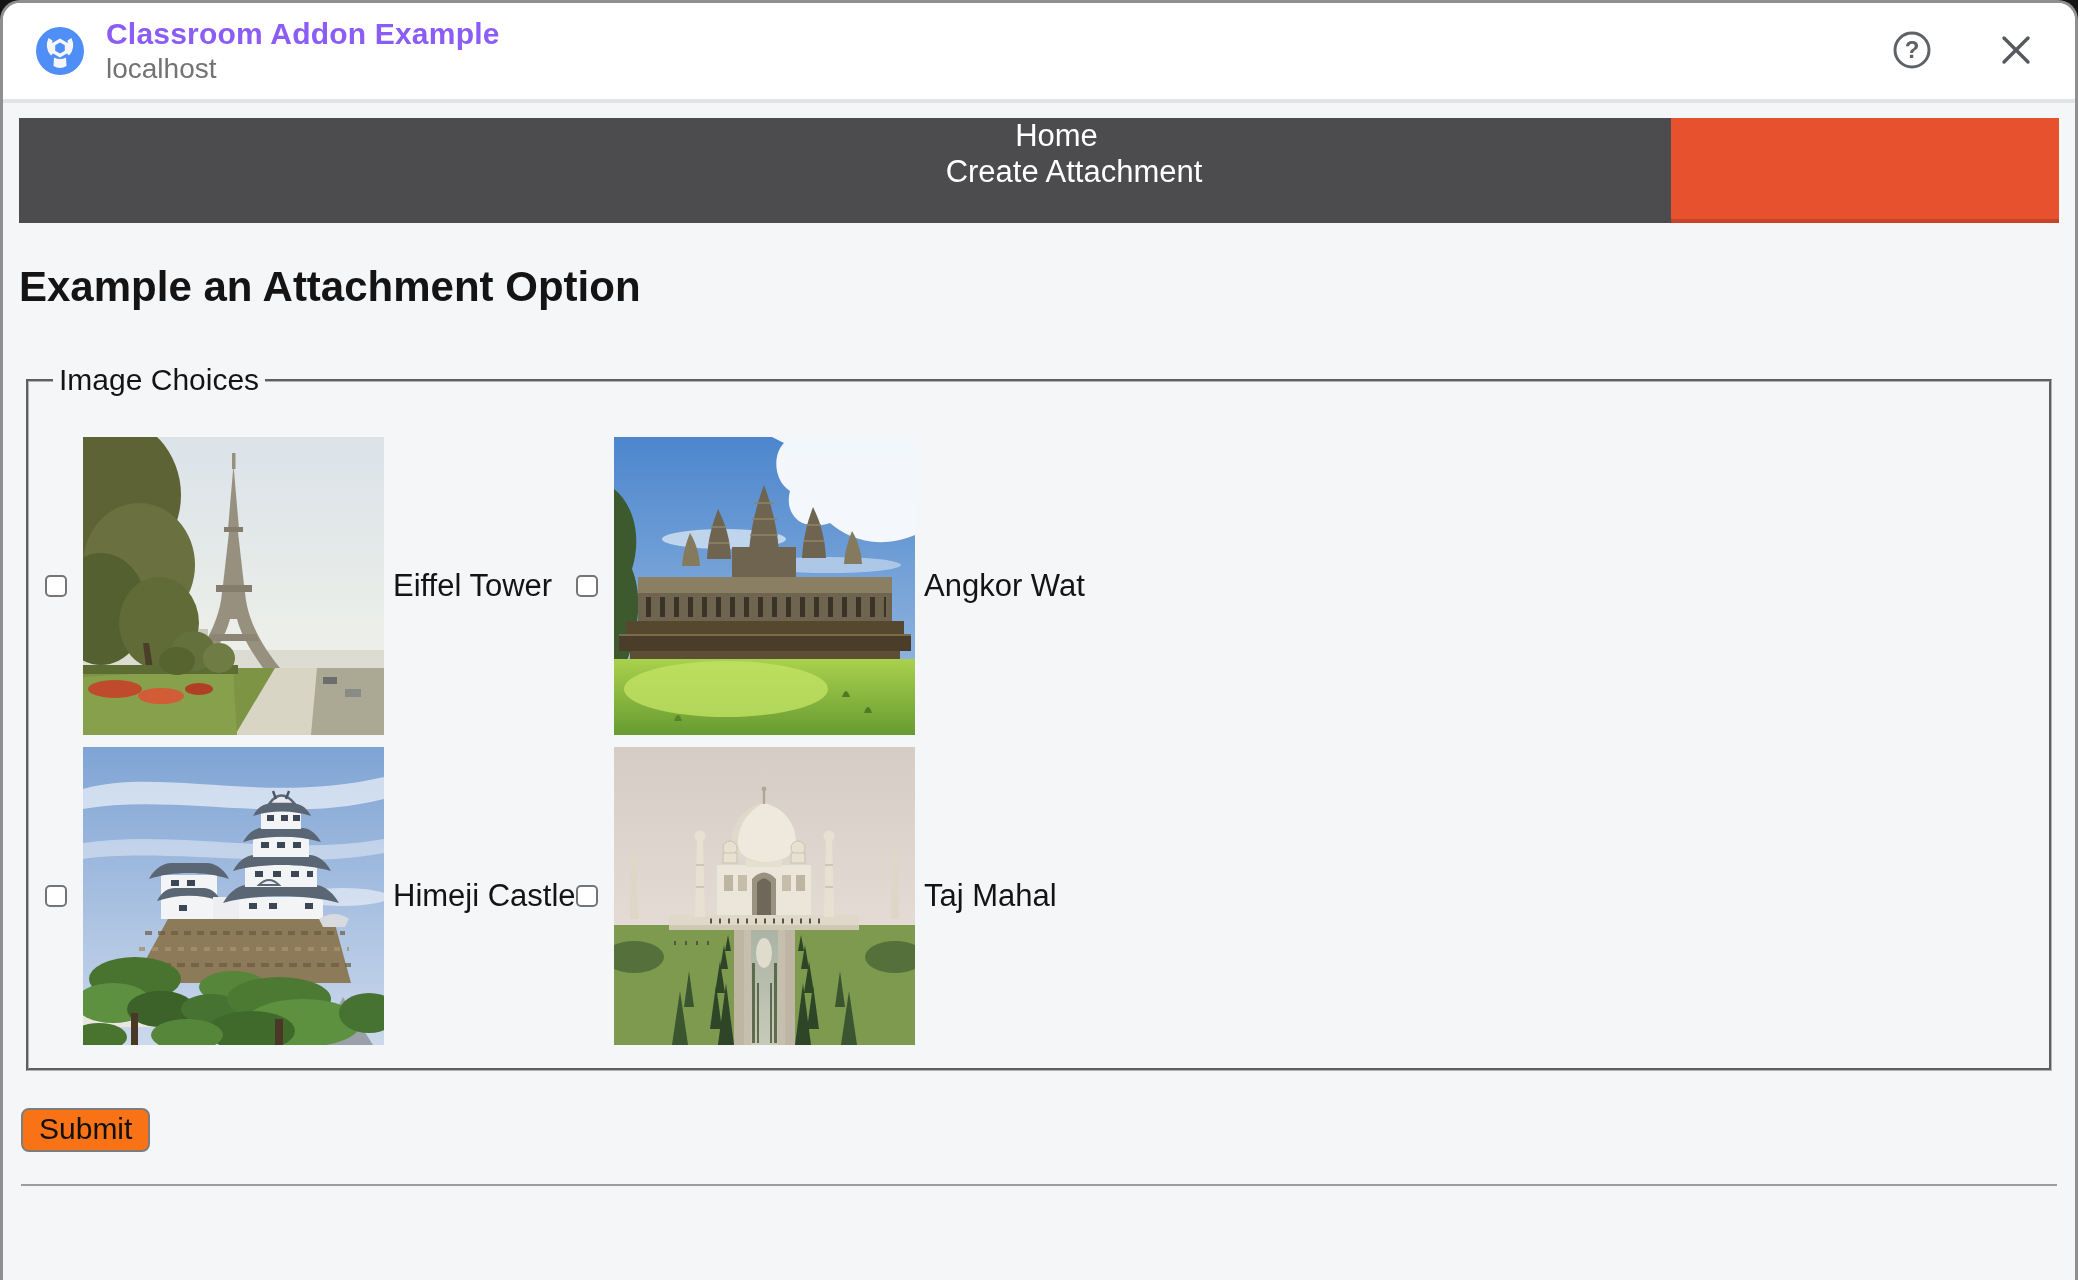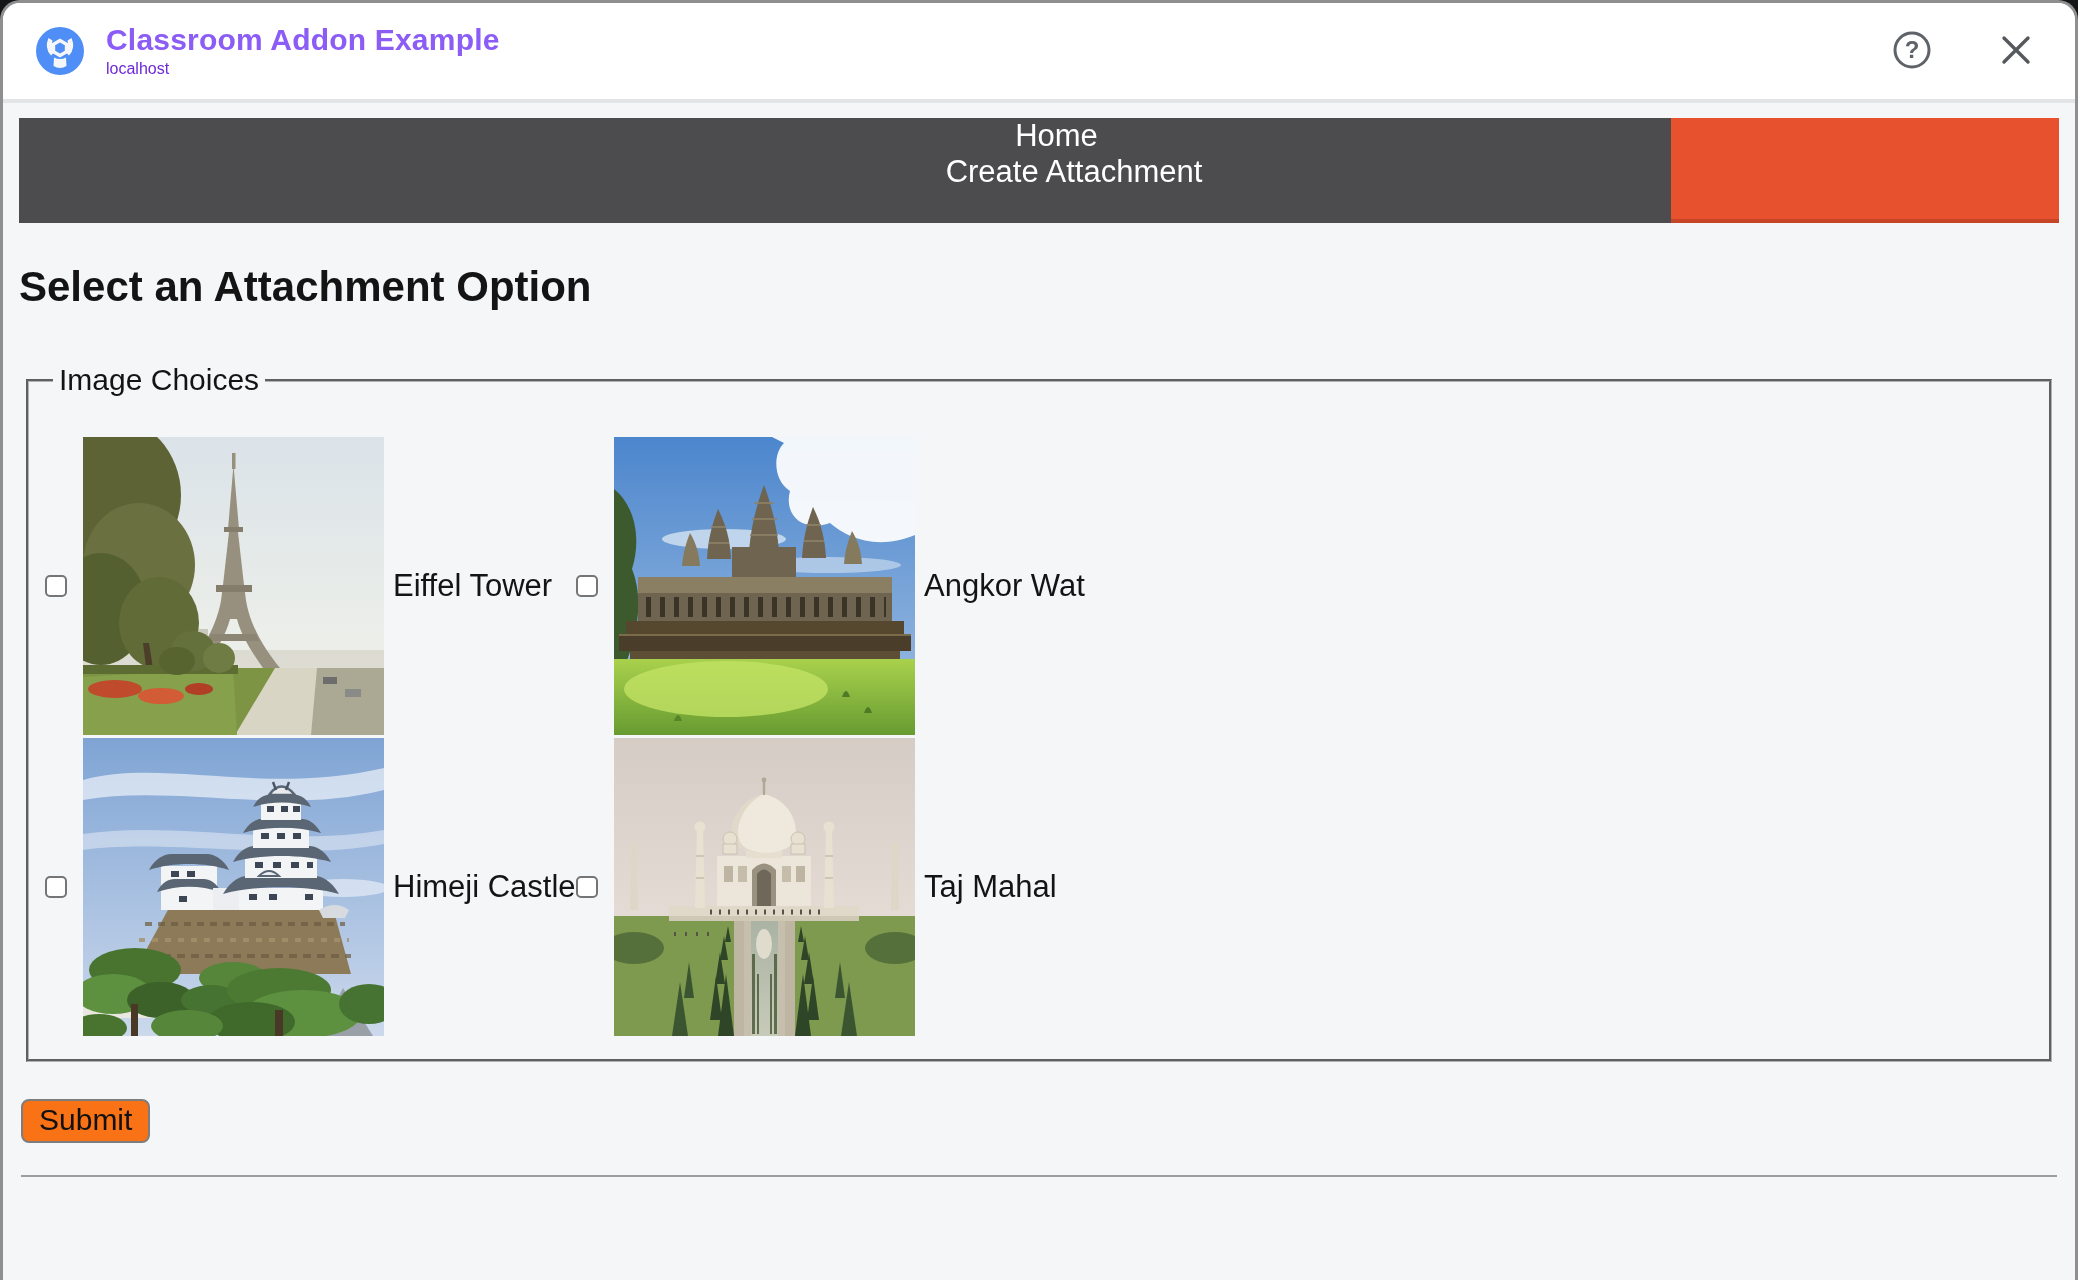--- a/index.html
+++ b/index.html
@@ -13,41 +13,41 @@
     border-radius:20px 20px 0 0;overflow:hidden;display:flex;flex-direction:column;
   }
   
   .titlebar{
     flex:none;height:96px;background:#ffffff;border-bottom:4px solid #e3e4e6;
     display:flex;align-items:center;padding:0 36px 0 33px;
   }
   .logo{flex:none;width:48px;height:48px;}
   .titles{margin-left:22px;line-height:1;}
   .dlg-title{font-size:30px;font-weight:bold;color:#8b5cf6;letter-spacing:.2px;}
-  .dlg-subtitle{font-size:16px;color:#6d28d9;margin-top:6px;}
+  .dlg-subtitle{font-size:28px;color:#737373;margin-top:6px;}
   .titlebar-actions{margin-left:auto;display:flex;align-items:center;gap:58px;}
   .icon-btn{border:none;background:transparent;padding:0;cursor:pointer;width:46px;height:46px;display:flex;align-items:center;justify-content:center;}
   
   .content{flex:1;padding:0 16px;position:relative;}
   .nav{
     margin-top:15px;height:105px;background:#4c4c4e;position:relative;
     display:flex;align-items:center;overflow:hidden;flex-direction:column;
   }
   .nav a{color:#ffffff;font-size:31px;text-decoration:none;}
   .nav a.nav-home{margin-left:35px;}
   .nav a.nav-create{margin-left:70px;}
   .nav-accent{position:absolute;top:0;right:0;bottom:0;width:388px;}
   .nav-accent::after{content:"";position:absolute;left:0;right:0;bottom:0;height:4px;background:rgba(0,0,0,.14);}
   h1.page-title{font-size:42px;font-weight:bold;color:#141414;margin:40px 0 52px;line-height:48px;}
   p.lead{font-size:30px;color:#141414;margin:0 0 25px;line-height:38px;}
   fieldset.choices{
     margin:0 7px;border:3px groove #b3b3b3;padding:40px 20px 23px 16px;
   }
   fieldset.choices legend{font-size:30px;color:#141414;padding:0 6px;margin-left:8px;}
-  .choices-grid{display:grid;grid-template-columns:531px 1fr;row-gap:3px;}
+  .choices-grid{display:grid;grid-template-columns:531px 1fr;row-gap:12px;}
   .choice{display:flex;align-items:center;}
   .choice input[type=checkbox]{
     appearance:none;-webkit-appearance:none;flex:none;
     width:22px;height:22px;margin:0 16px 0 0;background:#fff;
     border:2px solid #757575;border-radius:5px;box-sizing:border-box;
   }
   .photo{flex:none;width:301px;height:298px;display:block;}
   .photo svg{display:block;width:100%;height:100%;}
   .choice-label{font-size:31px;color:#141414;margin-left:9px;white-space:nowrap;}
   .submit-btn{
@@ -97,21 +97,21 @@
     </header>
 
     <div class="content">
 
       <nav class="nav">
         <a href="#" class="nav-home">Home</a>
         <a href="#" class="nav-create">Create Attachment</a>
         <span class="nav-accent" style="background: rgb(232, 81, 46);"></span>
       </nav>
 
-      <h1 class="page-title">Select an Attachment Option</h1>
+      <h1 class="page-title">Example an Attachment Option</h1>
 
 
       <fieldset class="choices">
         <legend>Image Choices</legend>
 
         <div class="choices-grid">
 
           <div class="choice">
             <input type="checkbox" aria-label="Eiffel Tower" style="">
             <span class="photo">

